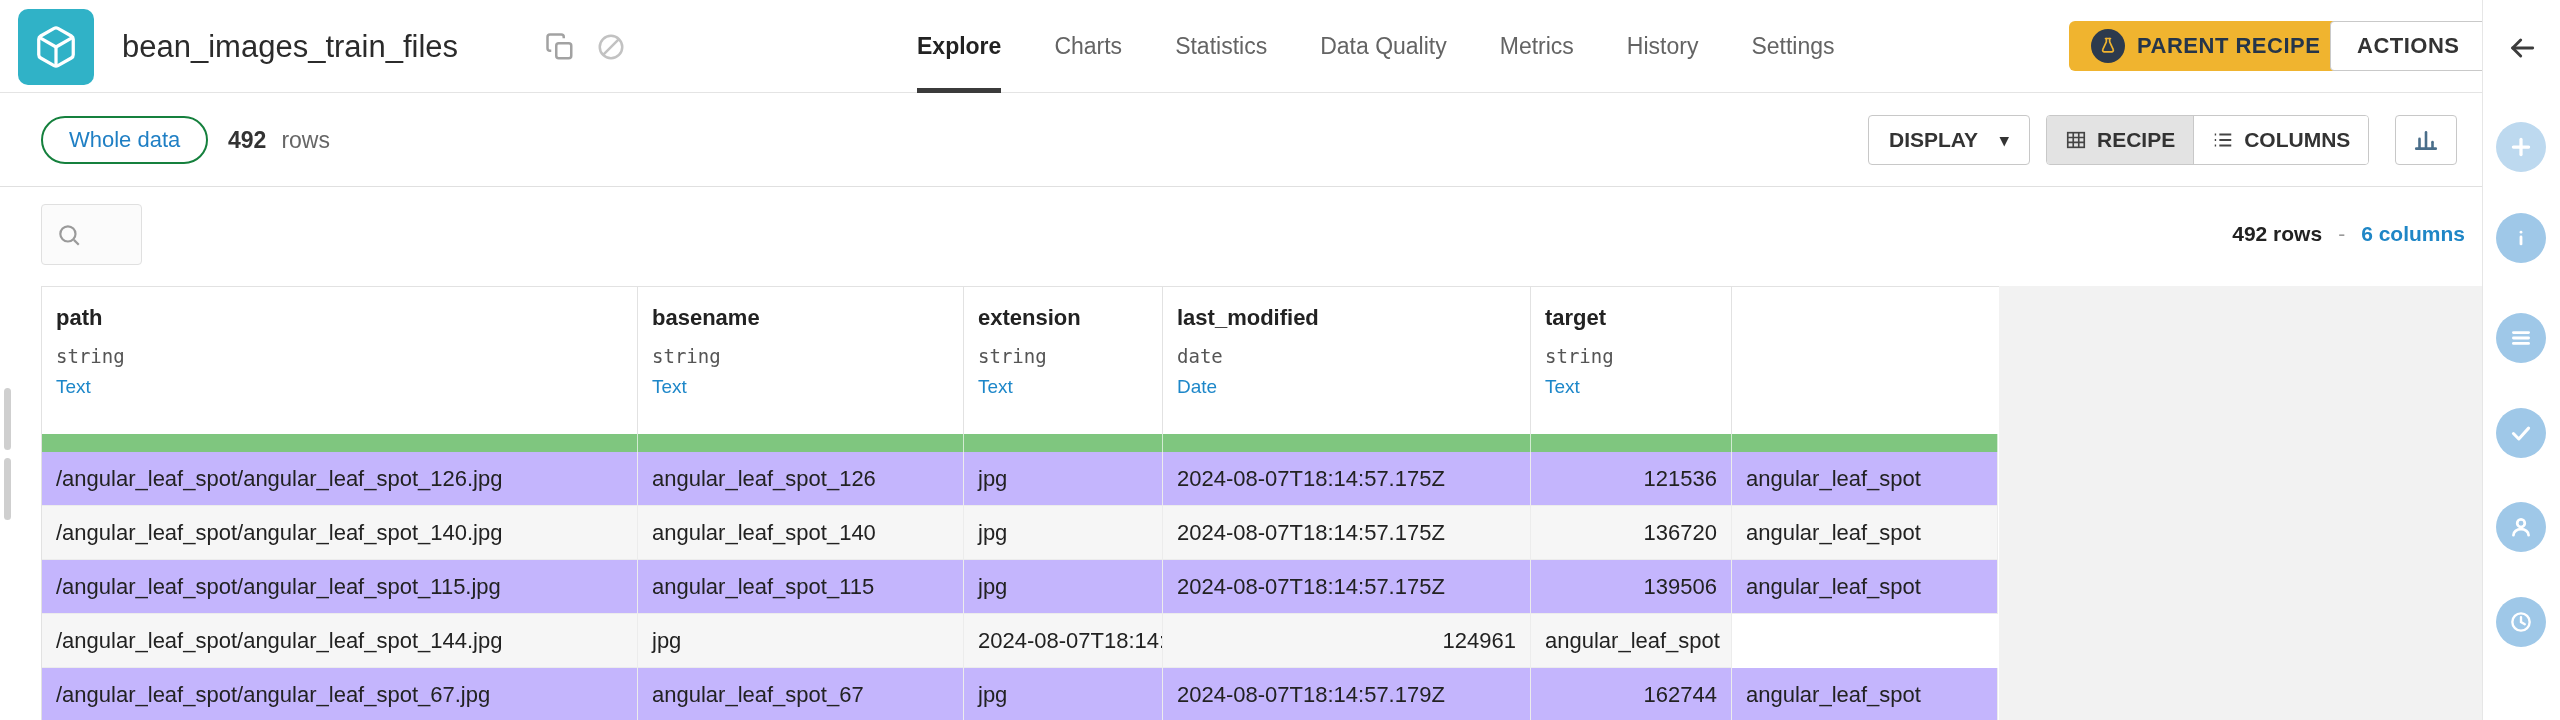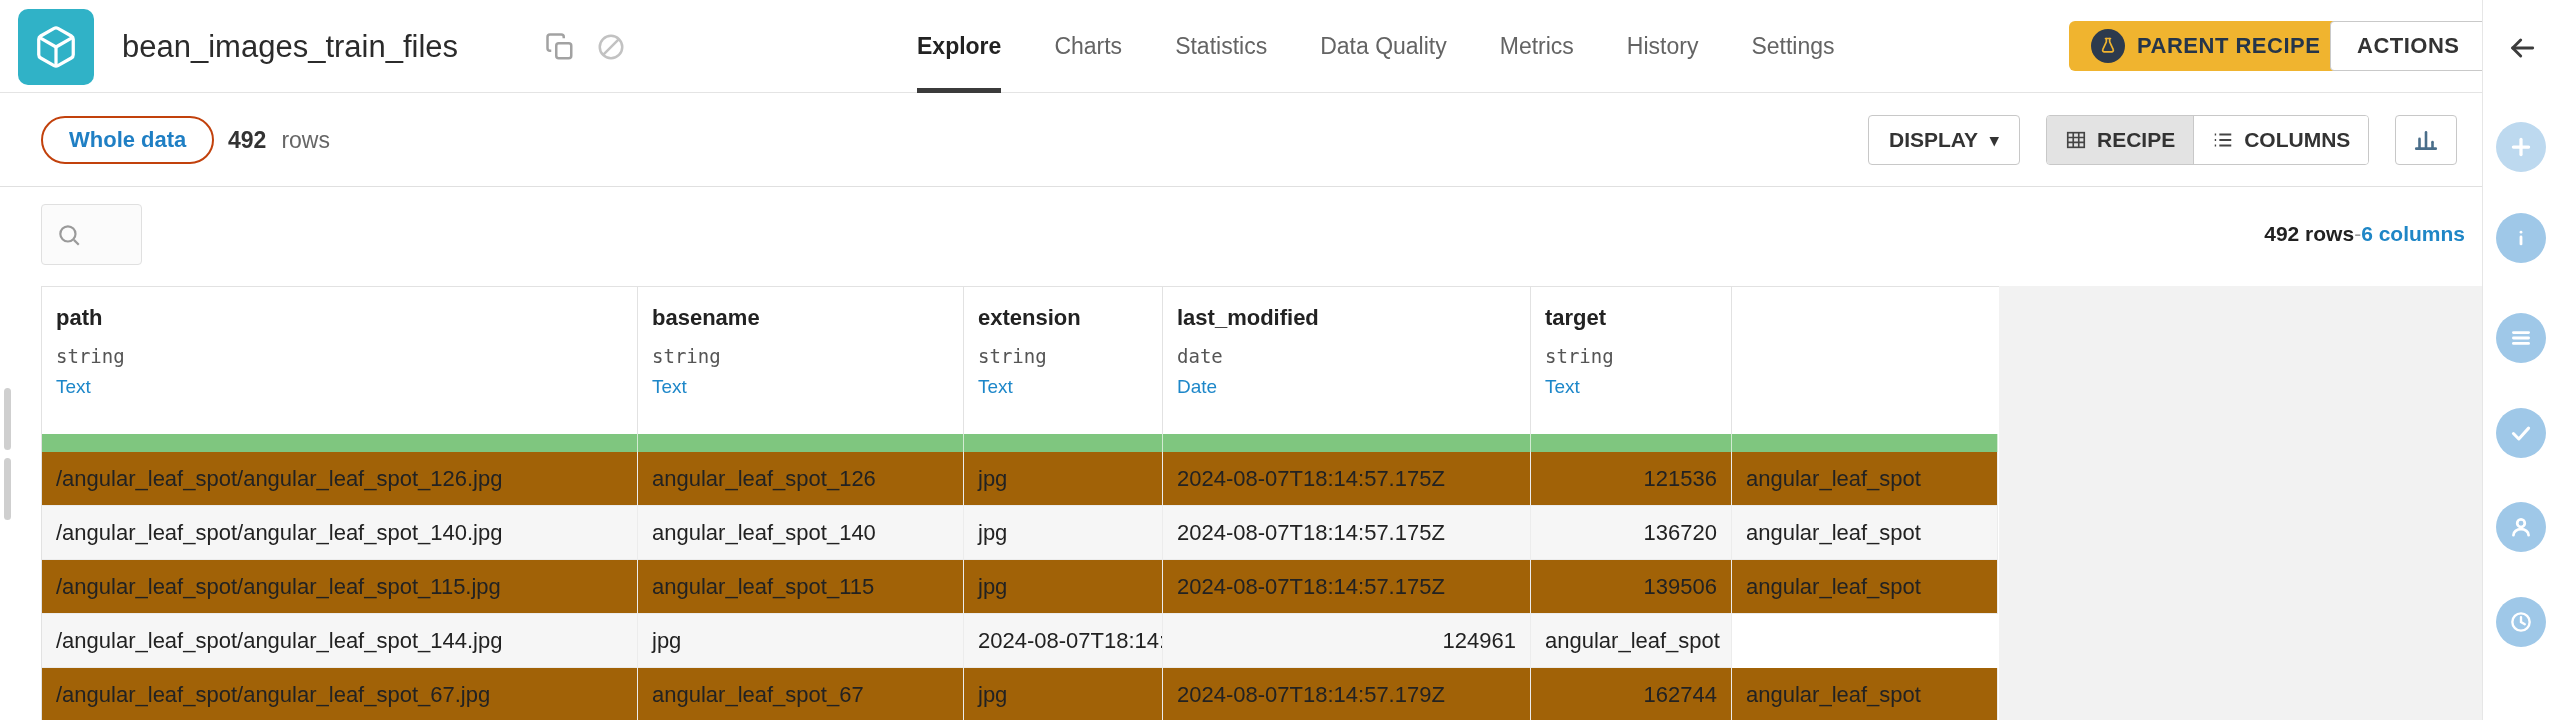--- a/index.html
+++ b/index.html
@@ -23,46 +23,46 @@
   .parent-recipe { position:absolute; left:2069px; top:21px; height:50px; border:none; border-radius:6px; background:#f0b42f; display:flex; align-items:center; gap:12px; padding:0 22px; font-family:inherit; font-size:22px; font-weight:bold; color:#25354a; letter-spacing:.5px; cursor:pointer; }
   .pr-icon { width:34px; height:34px; border-radius:50%; background:#2c3a4d; display:flex; align-items:center; justify-content:center; }
   .actions-btn { position:absolute; left:2330px; top:21px; height:50px; padding:0 26px; background:#fff; border:1px solid #c9c9c9; border-radius:4px; font-family:inherit; font-size:22px; font-weight:bold; color:#333; letter-spacing:.5px; cursor:pointer; }
   
   .rstrip { position:absolute; left:2482px; top:0; width:78px; height:720px; background:#fff; border-left:1px solid #e6e6e6; }
   .collapse-arrow { position:absolute; left:2506px; top:32px; width:32px; height:32px; color:#3c3c3c; cursor:pointer; }
   .rcircle { position:absolute; left:2496px; width:50px; height:50px; border-radius:50%; background:#9fc8e8; color:#fff; display:flex; align-items:center; justify-content:center; cursor:pointer; }
   .rcircle.light { background:#bdd9ef; }
   
   .toolbar2 { position:absolute; left:0; top:93px; width:2482px; height:94px; background:#fff; border-bottom:1px solid #e0e0e0; }
-  .sample-pill { position:absolute; left:41px; top:116px; height:48px; border:2px solid #c2410c; border-radius:24px; background:#fff; color:#1f7fc4; font-family:inherit; font-size:22px; font-weight:bold; padding:0 26px; cursor:pointer; }
+  .sample-pill { position:absolute; left:41px; top:116px; height:48px; border:2px solid #15803d; border-radius:24px; background:#fff; color:#1f7fc4; font-family:inherit; font-size:22px; font-weight:normal; padding:0 26px; cursor:pointer; }
   .rowcount { position:absolute; left:228px; top:116px; height:48px; display:flex; align-items:center; gap:15px; font-size:23px; }
   .rowcount .n { color:#333; font-weight:bold; }
   .rowcount .w { color:#666; }
-  .display-btn { position:absolute; left:1868px; top:115px; height:50px; background:#fff; border:1px solid #c8c8c8; border-radius:4px; padding:0 20px; display:flex; align-items:center; gap:12px; font-family:inherit; font-size:21px; font-weight:bold; color:#333; cursor:pointer; }
+  .display-btn { position:absolute; left:1868px; top:115px; height:50px; background:#fff; border:1px solid #c8c8c8; border-radius:4px; padding:0 20px; display:flex; align-items:center; gap:22px; font-family:inherit; font-size:21px; font-weight:bold; color:#333; cursor:pointer; }
   .seg { position:absolute; left:2046px; top:115px; height:50px; display:flex; border:1px solid #c8c8c8; border-radius:4px; overflow:hidden; }
   .seg .opt { display:flex; align-items:center; gap:10px; padding:0 18px; font-size:21px; font-weight:bold; color:#333; background:#fff; cursor:pointer; }
   .seg .opt.active { background:#e3e3e3; border-right:1px solid #c8c8c8; }
   .chart-btn { position:absolute; left:2395px; top:115px; width:62px; height:50px; background:#fff; border:1px solid #c8c8c8; border-radius:4px; display:flex; align-items:center; justify-content:center; cursor:pointer; color:#4a6e8a; }
   
   .search-box { position:absolute; left:41px; top:204px; width:101px; height:61px; background:#fbfbfb; border:1px solid #e0e0e0; border-radius:4px; display:flex; align-items:center; padding-left:14px; color:#9a9a9a; cursor:text; }
-  .summary { position:absolute; top:212px; right:95px; height:44px; display:flex; align-items:center; gap:0; font-size:21px; }
+  .summary { position:absolute; top:212px; right:95px; height:44px; display:flex; align-items:center; gap:16px; font-size:21px; }
   .summary .s-rows { color:#222; font-weight:bold; }
   .summary .s-sep { color:#999; }
   .summary .s-cols { color:#1f86c6; font-weight:bold; cursor:pointer; }
   .right-gray { position:absolute; left:1998px; top:286px; width:484px; height:434px; background:#f2f2f2; }
   .dtable { position:absolute; left:41px; top:286px; width:1958px; background:#fff; border-top:1px solid #e2e2e2; border-left:1px solid #e2e2e2; }
   .thead { display:grid; }
   .hcell { border-right:1px solid #e2e2e2; padding:18px 14px 12px 14px; height:147px; cursor:pointer; overflow:hidden; }
   .cname { font-size:22px; font-weight:bold; color:#222; white-space:nowrap; }
   .ctype { font-family:"DejaVu Sans Mono", monospace; font-size:19px; color:#555; margin-top:14px; }
   .cmeaning { font-size:19px; color:#1d87c9; margin-top:9px; cursor:pointer; }
   .vbar { display:grid; height:18px; }
   .vcell { background:#7fc67f; border-right:1px solid rgba(255,255,255,.65); cursor:pointer; }
   .trow { display:grid; }
-  .tcell { height:54px; line-height:53px; padding:0 14px; font-size:22px; color:#222; border-right:1px solid #ececec; border-bottom:1px solid #ececec; white-space:nowrap; overflow:hidden; background:#a16207; cursor:default; }
+  .tcell { height:54px; line-height:53px; padding:0 14px; font-size:22px; color:#222; border-right:1px solid #ececec; border-bottom:1px solid #ececec; white-space:nowrap; overflow:hidden; background:#c4b5fd; cursor:default; }
   .trow:nth-child(even) .tcell { background:#f6f6f6; }
   .tcell.num { text-align:right; }
   
   .lhandle { position:absolute; left:4px; width:7px; height:62px; background:#cfcfcf; border-radius:4px; cursor:pointer; }
   .lhandle.h1 { top:388px; }
   .lhandle.h2 { top:458px; }
   svg { display:block; }
 </style>
 </head>
 <body>

